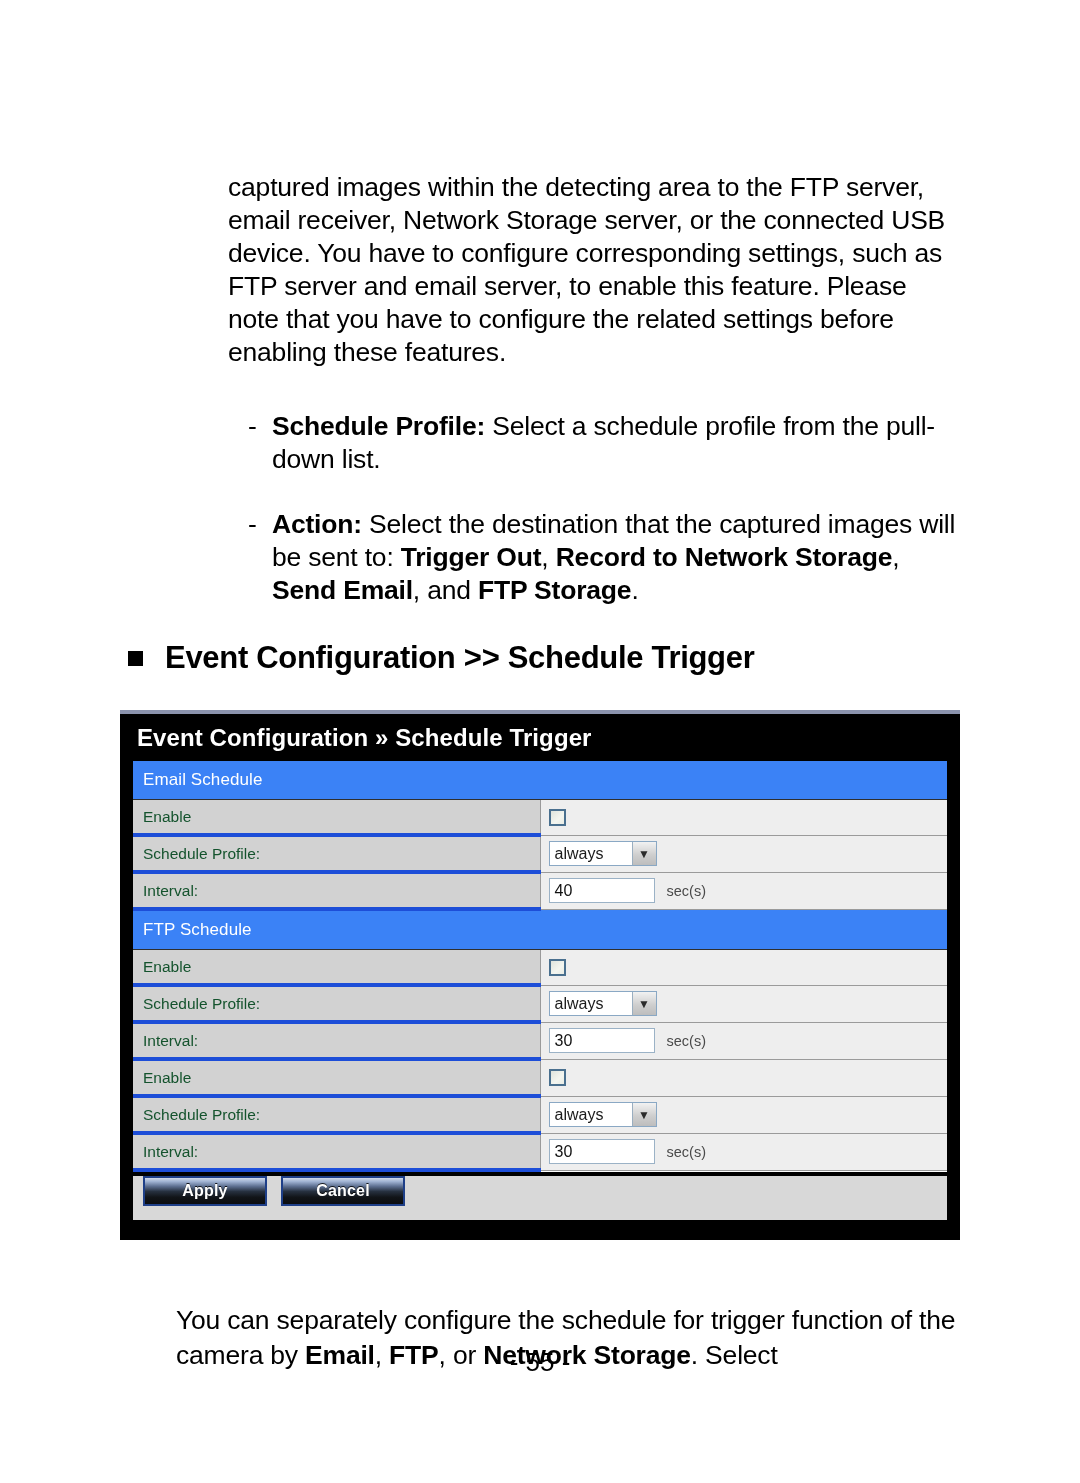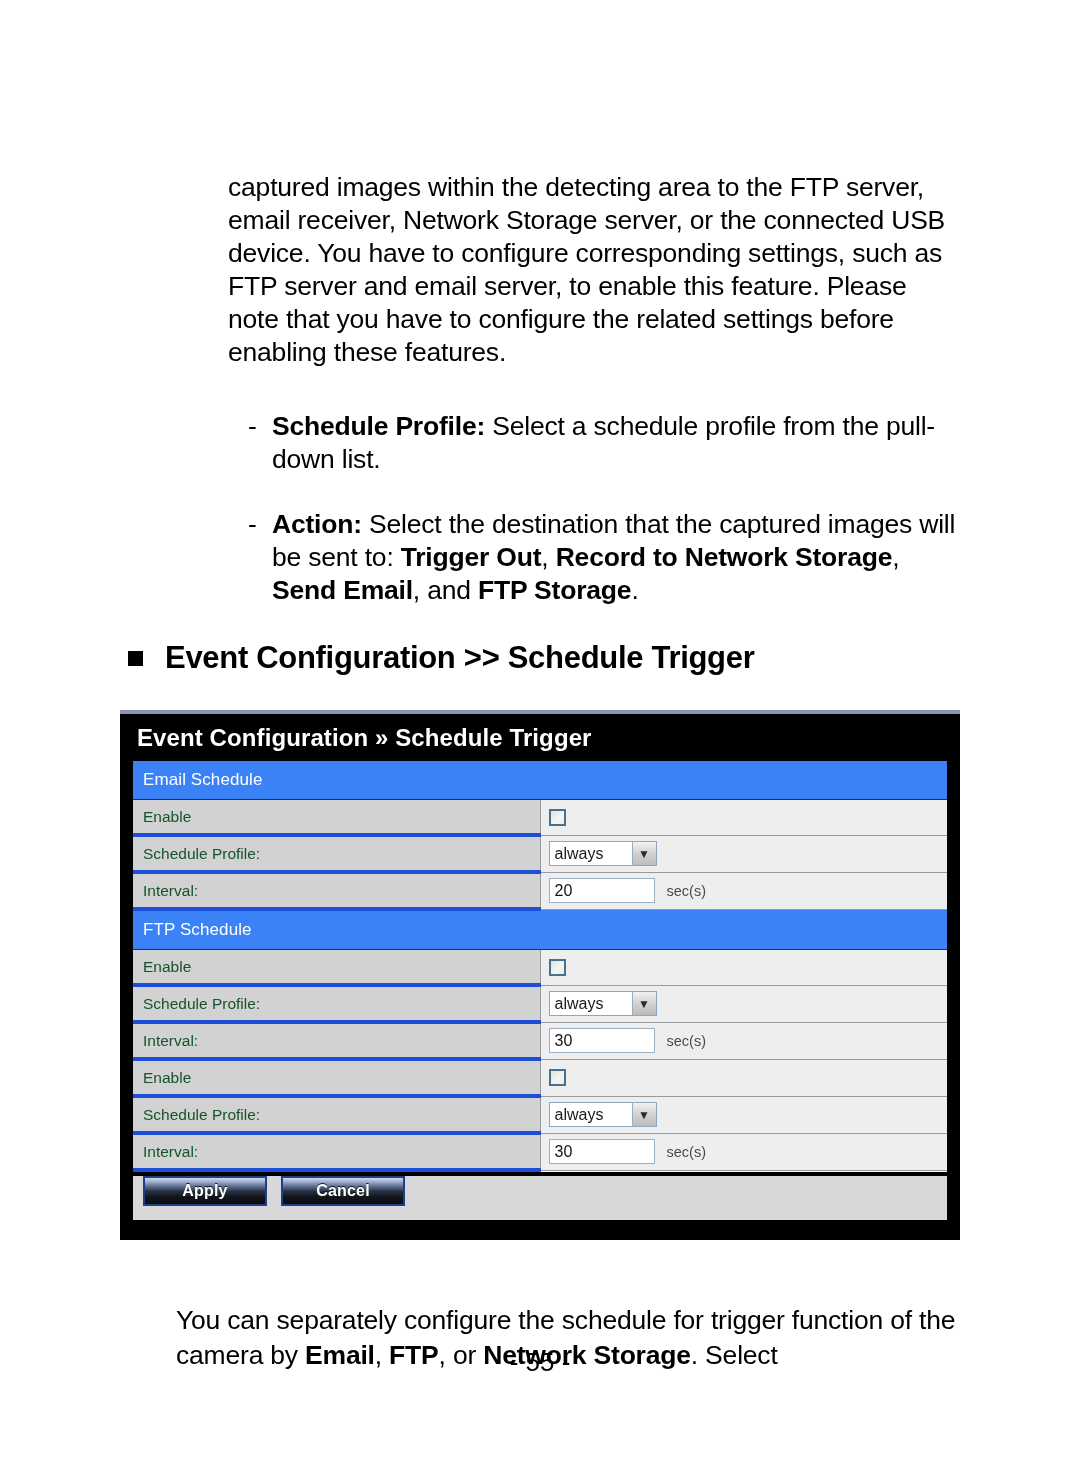--- a/index.html
+++ b/index.html
@@ -300,21 +300,21 @@
                 <span class="sel-text">always</span>
                 <span class="sel-arrow">▼</span>
               </span>
             </div>
           </td>
         </tr>
         <tr>
           <td class="row-label">Interval:</td>
           <td class="row-value">
             <div class="cellwrap">
-              <span class="txtinput">20</span>
+              <span class="txtinput">40</span>
               <span class="unit">sec(s)</span>
             </div>
           </td>
         </tr>
 
         <tr>
           <td class="sect-head" colspan="2">FTP Schedule</td>
         </tr>
         <tr>
           <td class="row-label">Enable</td>

